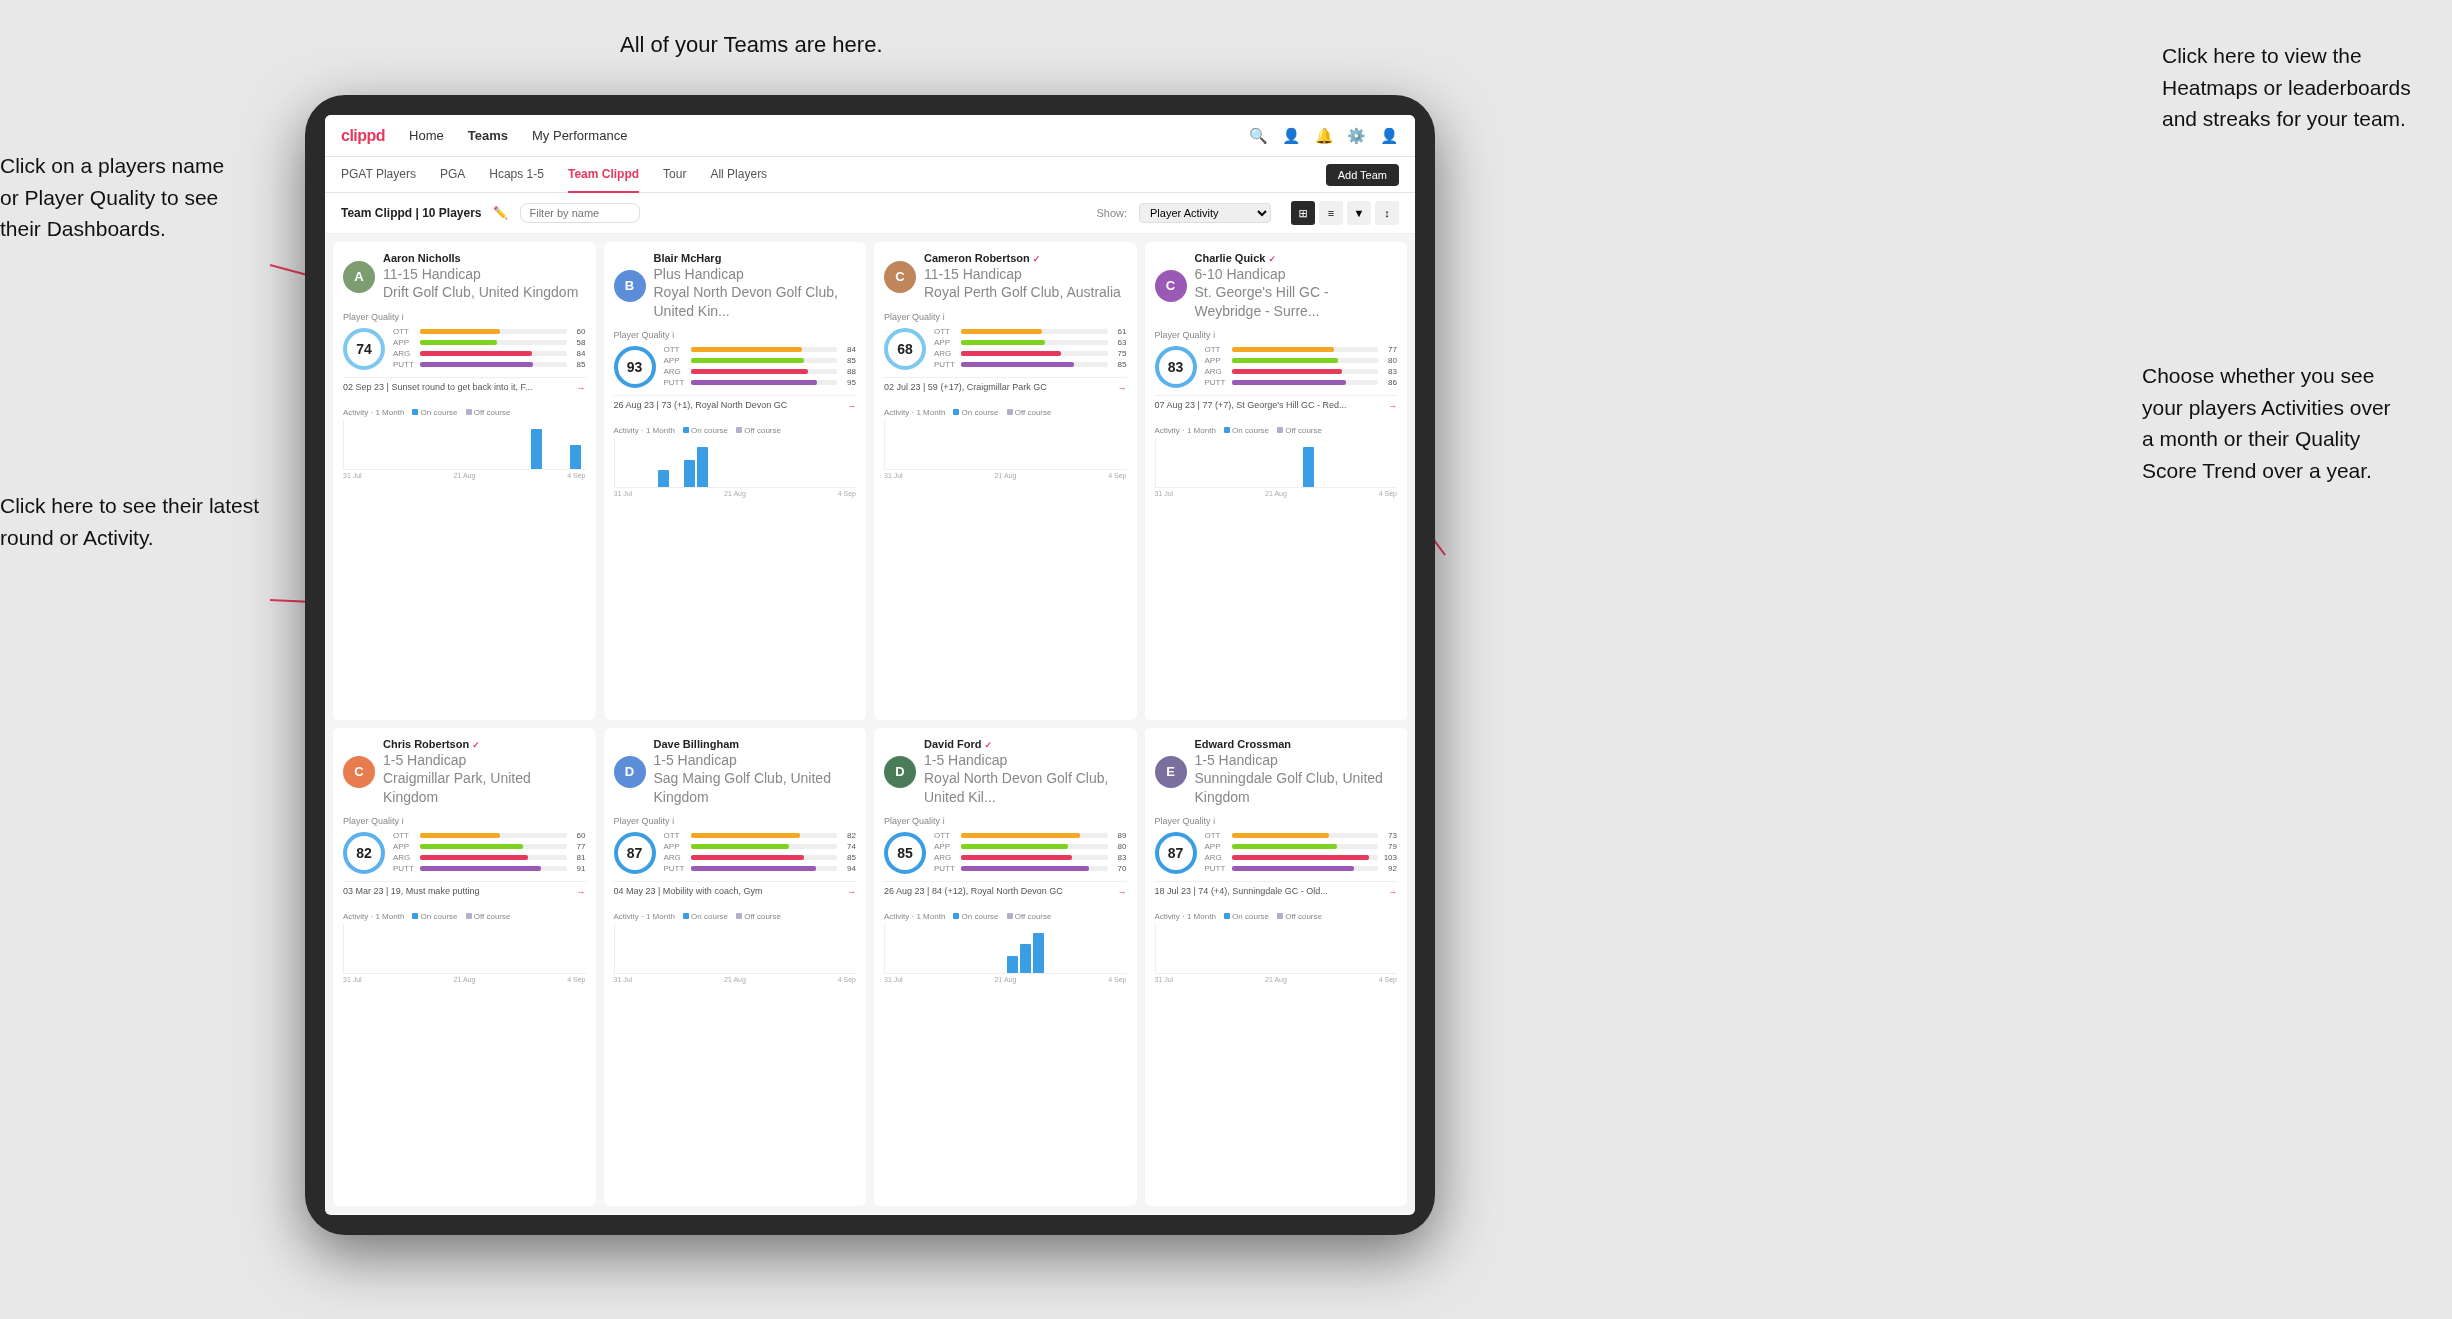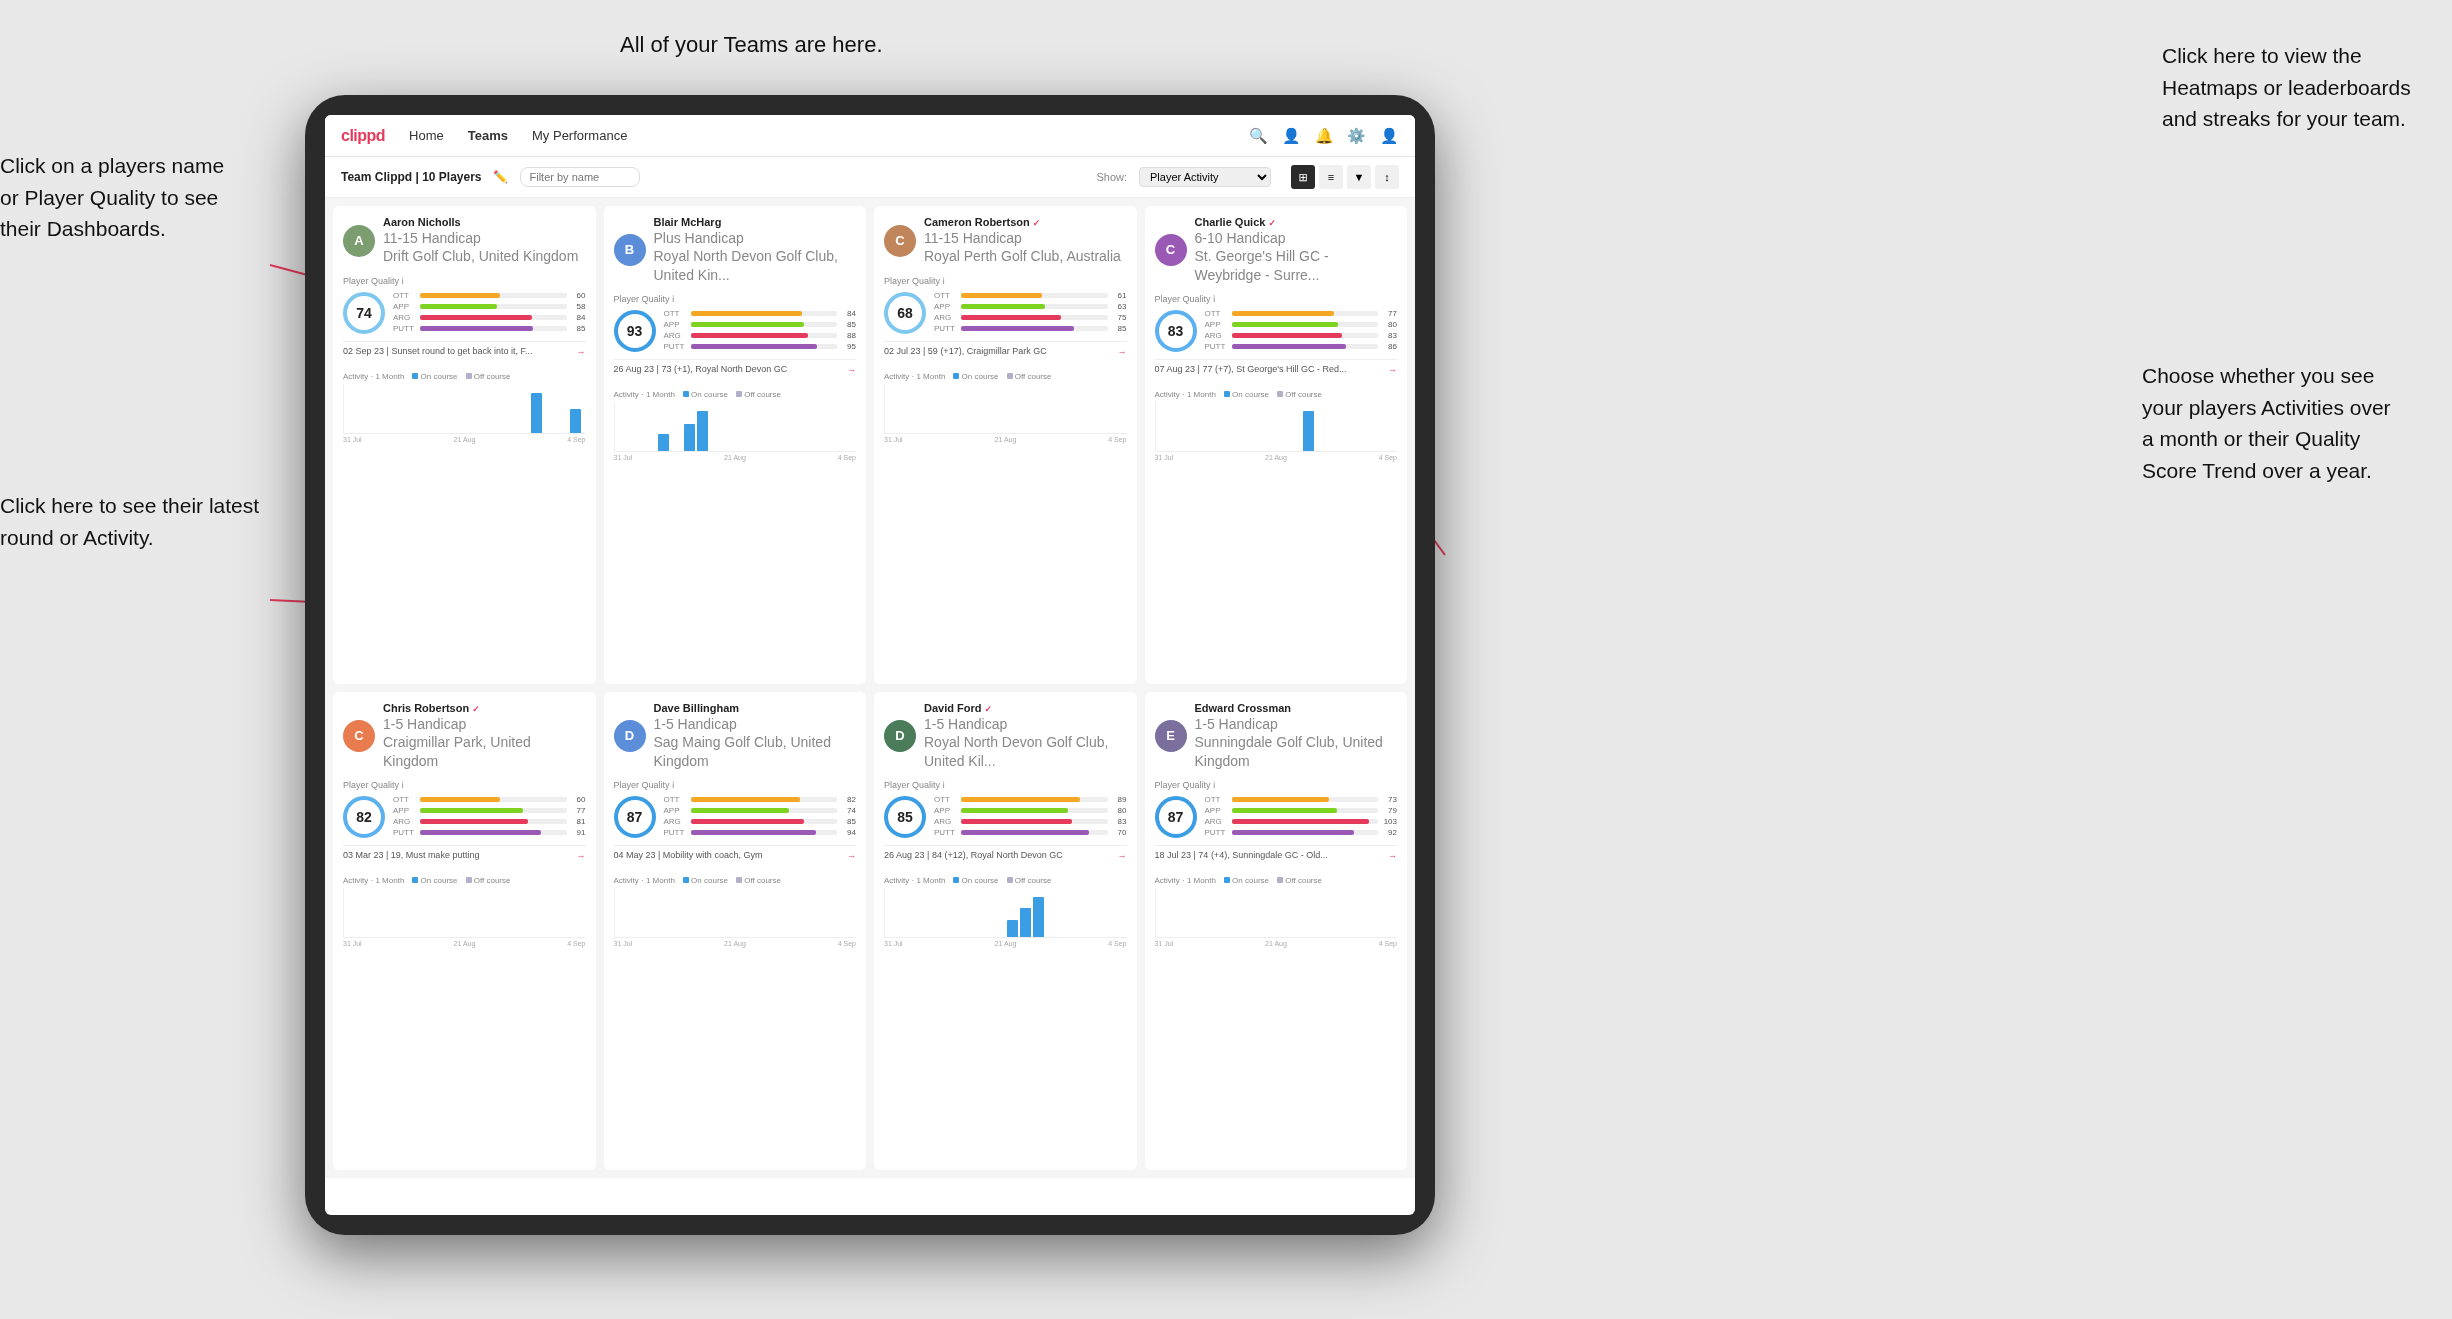--- a/index.html
+++ b/index.html
@@ -391,20 +391,31 @@
       <span class="nav-link">My Performance</span>
       <div class="nav-right">
         <span class="nav-icon">🔍</span>
         <span class="nav-icon">👤</span>
         <span class="nav-icon">🔔</span>
         <span class="nav-icon">⚙️</span>
         <span class="nav-icon">👤</span>
       </div>
     </div>
 
+    <div class="sub-nav">
+      <span class="sub-nav-link">PGAT Players</span>
+      <span class="sub-nav-link">PGA</span>
+      <span class="sub-nav-link">Hcaps 1-5</span>
+      <span class="sub-nav-link active">Team Clippd</span>
+      <span class="sub-nav-link">Tour</span>
+      <span class="sub-nav-link">All Players</span>
+      <div class="sub-nav-right">
+        <button class="add-team-btn">Add Team</button>
+      </div>
+    </div>
 
     <div class="team-header">
       <span class="team-title">Team Clippd | 10 Players</span>
       <span class="team-edit-icon">✏️</span>
       <input class="filter-input" type="text" placeholder="Filter by name" style="">
       <span class="show-label">Show:</span>
       <select class="show-select">
         <option>Player Activity</option>
         <option>Quality Score Trend</option>
       </select>

